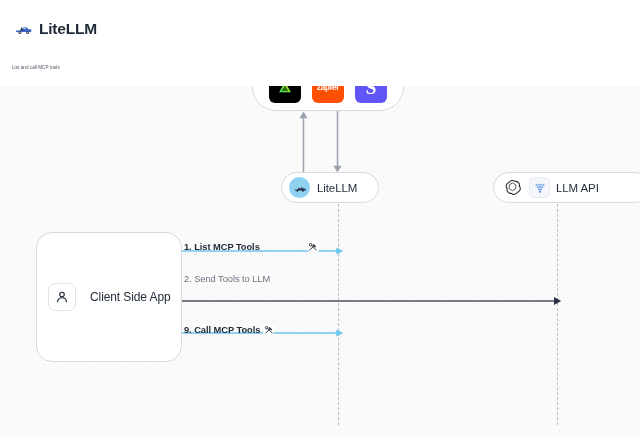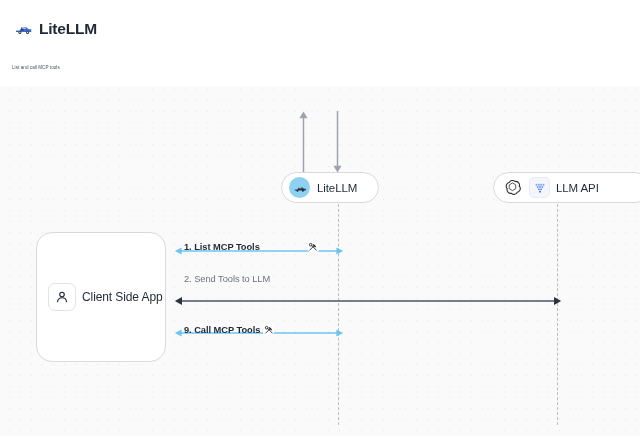--- a/index.html
+++ b/index.html
@@ -188,26 +188,26 @@
     align-items: center;
     justify-content: center;
     flex: 0 0 auto;
   }
   .llm-chip.plain { background: transparent; }
   .llm-chip.soft  { background: #f4f6fb; border: 0.8px solid #e8ebf2; box-sizing: border-box; }
 
   
   .client-node {
     left: 36px; top: 220px;
-    width: 130px; height: 130px;
+    width: 146px; height: 130px;
     border-radius: 16px;
     display: flex;
     align-items: center;
     padding-left: 11px;
-    gap: 6px;
+    gap: 14px;
   }
   .client-chip {
     width: 28px; height: 28px;
     border-radius: 7px;
     background: #ffffff;
     border: 1.1px solid #e1e3e7;
     box-sizing: border-box;
     display: flex;
     align-items: center;
     justify-content: center;
@@ -283,20 +283,41 @@
           <circle cx="17.2" cy="17" r="0.8" fill="#e8eef8"></circle>
         </svg>
       </span>
       <span class="brand-name">LiteLLM</span>
     </div>
     <div class="page-subtitle">List and call MCP tools</div>
   </div>
 
   <div class="mcp-label">MCP Tools</div>
 
+  <div class="node mcp-box">
+    <div class="tool-icon dark">
+      <svg width="22" height="22" viewBox="0 0 24 24" aria-hidden="true">
+        <defs>
+          <linearGradient id="triGrad" x1="0" y1="1" x2="1" y2="0">
+            <stop offset="0%" stop-color="#2ee86a"></stop>
+            <stop offset="55%" stop-color="#8fe62a"></stop>
+            <stop offset="100%" stop-color="#e8e82a"></stop>
+          </linearGradient>
+        </defs>
+        <path d="M12 6.2 L18.4 17.6 L5.6 17.6 Z" fill="url(#triGrad)"></path>
+        <path d="M12 10.2 L15.6 16.4 L8.4 16.4 Z" fill="#000000" opacity="0.55"></path>
+      </svg>
+    </div>
+    <div class="tool-icon zapier">
+      <span class="zapier-text">zapier</span>
+    </div>
+    <div class="tool-icon super">
+      <span class="super-text">S</span>
+    </div>
+  </div>
 
   <svg class="varrow" style="left:292px; top:99px; width:26px; height:62px;" viewBox="0 0 26 62">
     <line x1="11.5" y1="62" x2="11.5" y2="6" stroke="#9ca3af" stroke-width="1.5"></line>
     <path d="M11.5 0.5 L15.6 7.2 L7.4 7.2 Z" fill="#9ca3af"></path>
   </svg>
 
   <svg class="varrow" style="left:326px; top:99px; width:26px; height:62px;" viewBox="0 0 26 62">
     <line x1="11.5" y1="0" x2="11.5" y2="55" stroke="#9ca3af" stroke-width="1.5"></line>
     <path d="M11.5 61.5 L15.6 54.8 L7.4 54.8 Z" fill="#9ca3af"></path>
   </svg>

